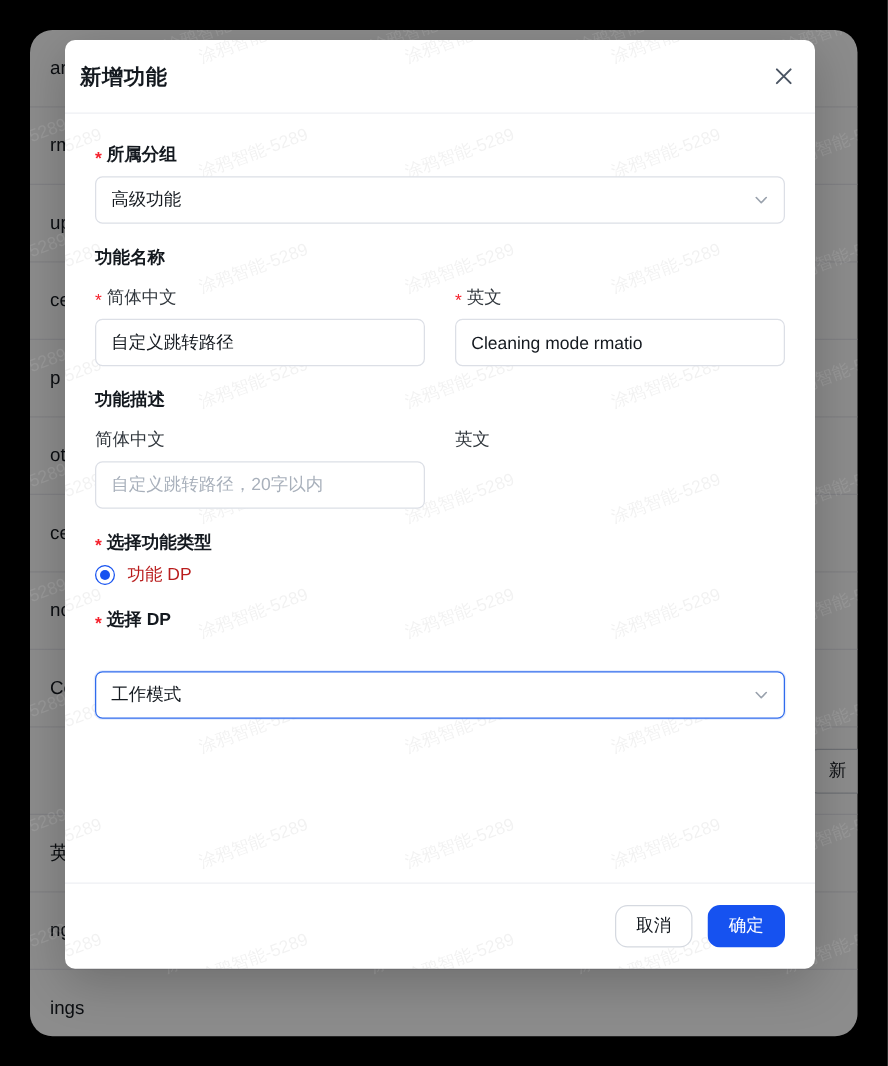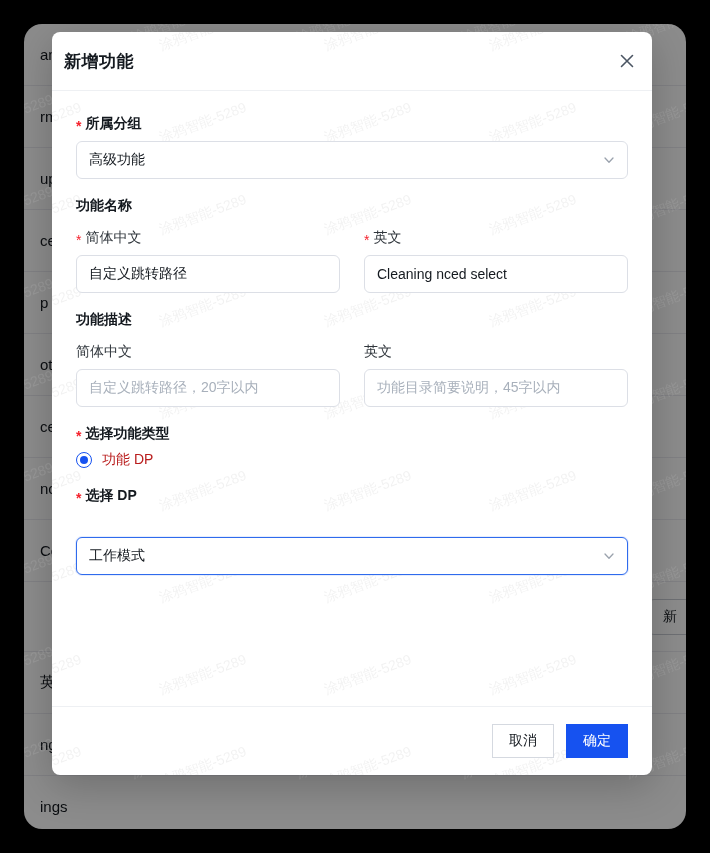--- a/index.html
+++ b/index.html
@@ -199,21 +199,21 @@
     align-items: center;
     justify-content: flex-end;
     gap: 12px;
     padding: 0 24px;
     position: relative;
     z-index: 2;
   }
   .btn {
     height: 34px;
     min-width: 62px;
-    border-radius: 0;
+    border-radius: 10px;
     font-size: 14px;
     display: flex;
     align-items: center;
     justify-content: center;
     padding: 0 16px;
     cursor: pointer;
     border: 1px solid transparent;
   }
   .btn-default {
     background: #fff;
@@ -434,40 +434,37 @@
             <div class="control">
               <span>自定义跳转路径</span>
             </div>
           </div>
           <div class="col">
             <div class="label normal">
               <span class="req">*</span>
               <span>英文</span>
             </div>
             <div class="control">
-              <span>Cleaning nced select</span>
+              <span>Cleaning mode rmatio</span>
             </div>
           </div>
         </div>
       </div>
 
       <div class="field-block">
         <div class="section-title">功能描述</div>
         <div class="two-col">
           <div class="col">
             <div class="label normal">简体中文</div>
             <div class="control">
               <span class="ph">自定义跳转路径，20字以内</span>
             </div>
           </div>
           <div class="col">
             <div class="label normal">英文</div>
-            <div class="control">
-              <span class="ph">功能目录简要说明，45字以内</span>
-            </div>
           </div>
         </div>
       </div>
 
       <div class="field-block">
         <div class="label">
           <span class="req">*</span>
           <span>选择功能类型</span>
         </div>
 

